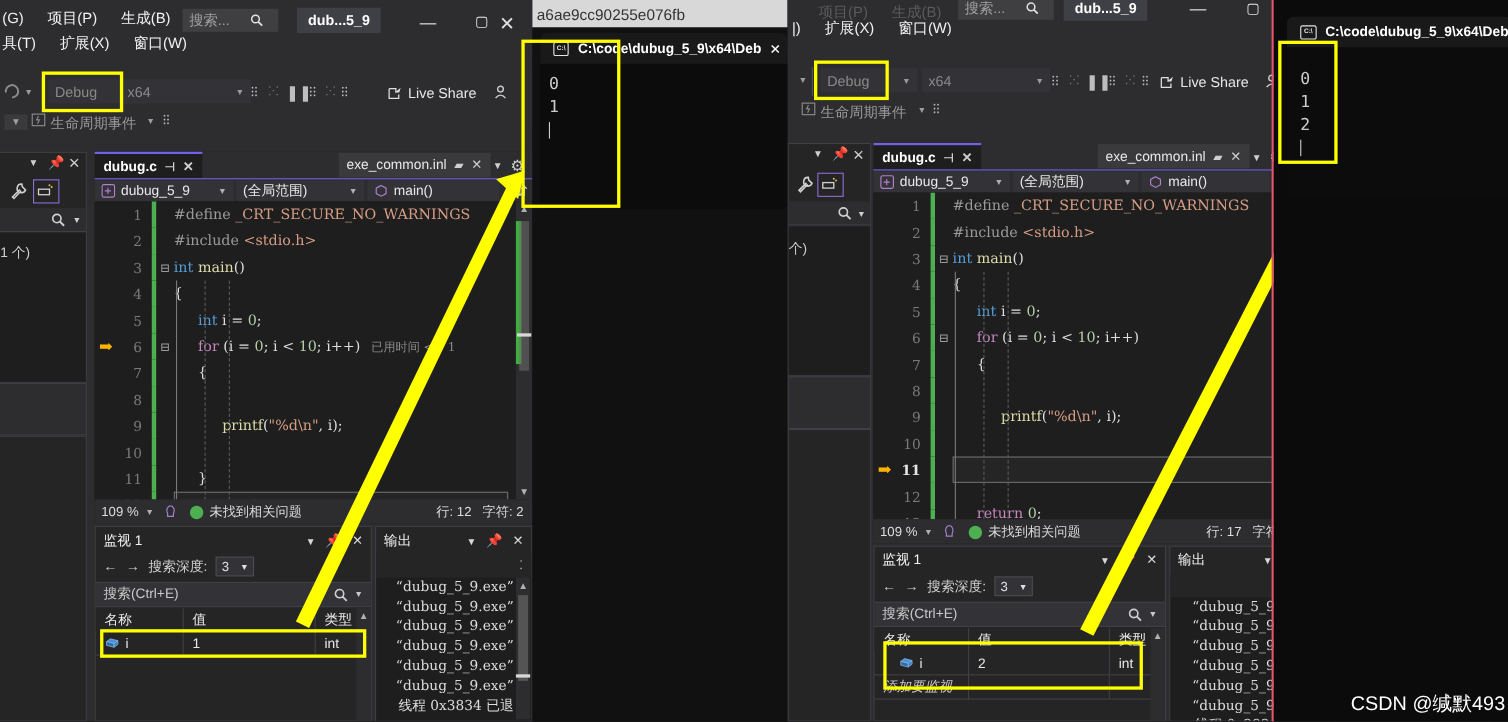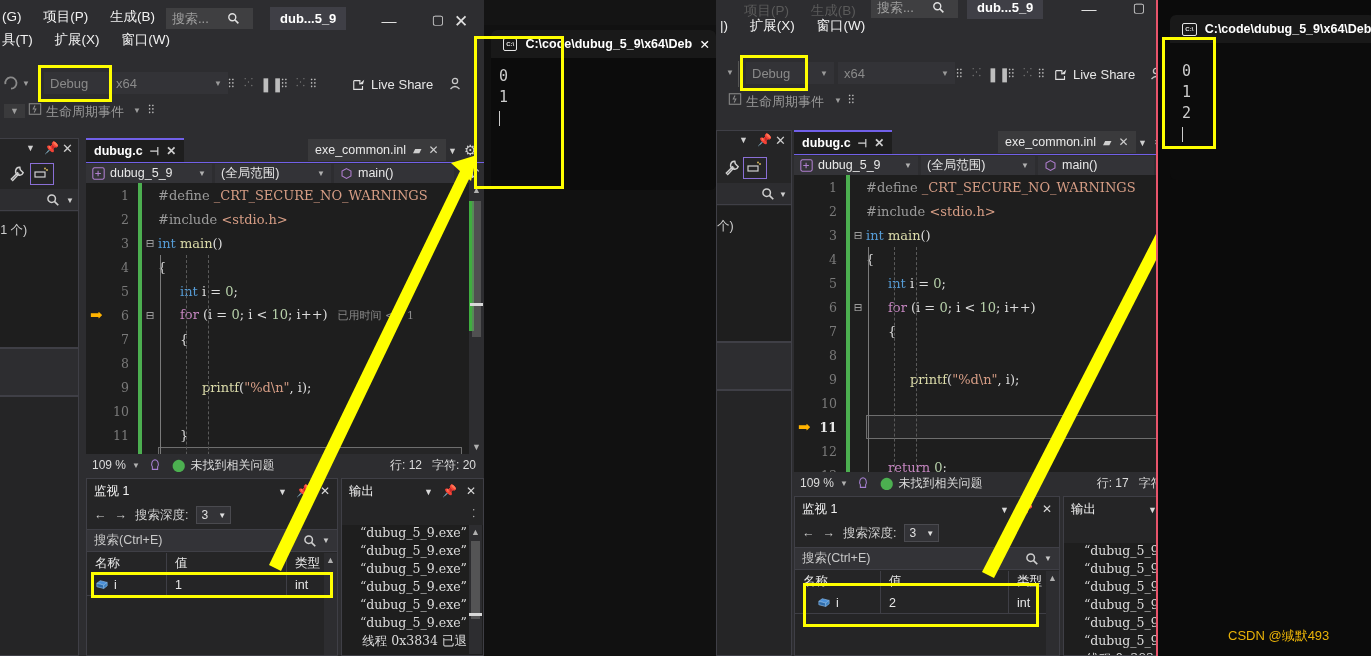--- a/index.html
+++ b/index.html
@@ -94,21 +94,21 @@
      display:flex;align-items:center;gap:8px;padding-left:12px;color:#fff;font-size:12.5px;font-weight:bold;}
   .console-body{position:absolute;left:0;right:0;color:#cccccc;font-family:"DejaVu Sans Mono",monospace;font-size:15px;}
   .cmdico{width:15px;height:13px;border:1.6px solid #e6e6e6;border-radius:2px;
      font-size:6px;color:#e6e6e6;display:flex;align-items:center;justify-content:center;}
   .caretbar{display:inline-block;width:1px;height:15px;background:#cccccc;vertical-align:middle;}
 
   
   .arrowsvg{position:absolute;pointer-events:none;}
   .tophexbar{position:absolute;background:#d8d8d8;color:#333;font-size:14px;
      display:flex;align-items:center;padding-left:4px;overflow:hidden;}
-  .watermark{position:absolute;color:#eab308;font-size:13px;}
+  .watermark{position:absolute;color:#ffffff;font-size:18px;}
 </style>
 </head>
 <body>
 
 <div class="root">
 
   <div class="vs" id="vsL" style="left:0;top:0;width:484px;height:656px;">
 
     <div class="menubar"></div>
     <div class="menu-row" style="left:2px;top:8px;">
@@ -276,21 +276,21 @@
 
       <div class="statusbar" style="bottom:0;">
         <span style="padding-left:6px;">109 %</span>
         <span style="padding-left:6px;font-size:8px;color:#b0b0b0;">▼</span>
         <svg style="margin-left:8px;" width="14" height="14" viewBox="0 0 16 16">
           <path d="M8 2 a4 5 0 0 1 3 8 v3 H5 v-3 a4 5 0 0 1 3 -8z" fill="none" stroke="#a57fd0" stroke-width="1.2"></path>
         </svg>
         <span style="margin-left:10px;color:#4caf50;font-size:12px;">⬤</span>
         <span style="margin-left:5px;">未找到相关问题</span>
         <span style="margin-left:auto;padding-right:10px;">行: 12</span>
-        <span style="padding-right:8px;">字符: 20</span>
+        <span style="padding-right:8px;">字符: 2</span>
       </div>
     </div>
 
     <div class="pane" style="left:86px;top:478px;width:252px;height:178px;">
       <div class="pane-hdr">
         <span>监视 1</span>
         <span class="ctrls">
           <span style="font-size:9px;padding-top:3px;">▼</span>
           <span>📌</span>
           <span>✕</span>
@@ -360,20 +360,23 @@
           <div class="outline" style="top: 108px; right: 16px;">线程 0x3834 已退</div>
         </div>
       <div class="vscroll" style="right:1px;top:46px;bottom:1px;width:13px;">
         <div class="sbarrow" style="top:2px;left:-1px;">▲</div>
         <div class="vthumb" style="top:16px;height:78px;left:2px;width:9px;background:#6e6e6e;opacity:.6;"></div>
         <div style="position:absolute;left:0;top:88px;width:13px;height:3px;background:#d8d8d8;"></div>
       </div>
     </div>
   </div>
 
+  <div class="tophexbar" style="left:484px;top:0;width:232px;height:25px;">
+    <span>a6ae9cc90255e076fb</span>
+  </div>
   <div style="position:absolute;left:484px;top:25px;width:232px;height:631px;background:#111;"></div>
 
   <div class="console" style="left:491px;top:30px;width:225px;height:160px;">
     <div class="console-hdr">
       <span class="cmdico">C:\</span>
       <span style="overflow:hidden;white-space:nowrap;">C:\code\dubug_5_9\x64\Debu</span>
       <span style="margin-left:auto;padding-right:6px;font-weight:normal;">✕</span>
     </div>
     <div class="console-body" style="top:36px;padding-left:8px;line-height:21px;">
       <div>0</div>
@@ -599,20 +602,25 @@
           <svg width="14" height="12" viewBox="0 0 16 14">
             <path d="M2 5 l4 -3 l8 2 l-4 3 z" fill="#4a90d9" stroke="#87b9e8" stroke-width=".8"></path>
             <path d="M2 5 v4 l8 2 v-4 z" fill="#2f6ba8" stroke="#87b9e8" stroke-width=".8"></path>
             <path d="M10 7 l4 -3 v4 l-4 3 z" fill="#3a7fc0" stroke="#87b9e8" stroke-width=".8"></path>
           </svg>
           <span>i</span>
         </div>
         <div class="growcell" style="left:86px;width:128px;">2</div>
         <div class="growcell" style="left:214px;width:50px;border-right:none;">int</div>
       </div>
+      <div style="position:absolute;left:0;top:117px;right:0;height:22px;">
+        <div class="growcell" style="left:0;width:86px;font-style:italic;color:#c8c8c8;">添加要监视</div>
+        <div class="growcell" style="left:86px;width:128px;"></div>
+        <div class="growcell" style="left:214px;width:50px;border-right:none;"></div>
+      </div>
       <div class="vscroll" style="right:0;top:74px;bottom:0;width:13px;">
         <div class="sbarrow" style="top:2px;left:-1px;">▲</div>
       </div>
       <div class="yellowbox" style="left:8px;top:86px;width:236px;height:44px;"></div>
     </div>
 
     <div class="pane" style="left:347px;top:496px;width:145px;height:160px;">
       <div class="pane-hdr">
         <span>输出</span>
         <span class="ctrls">

